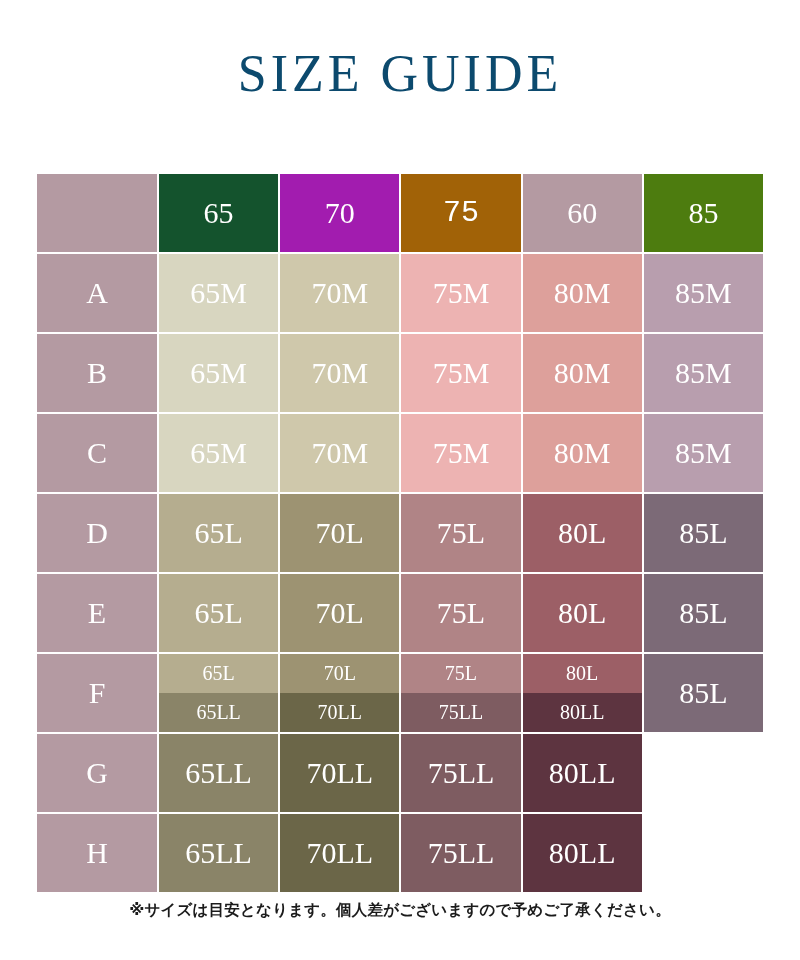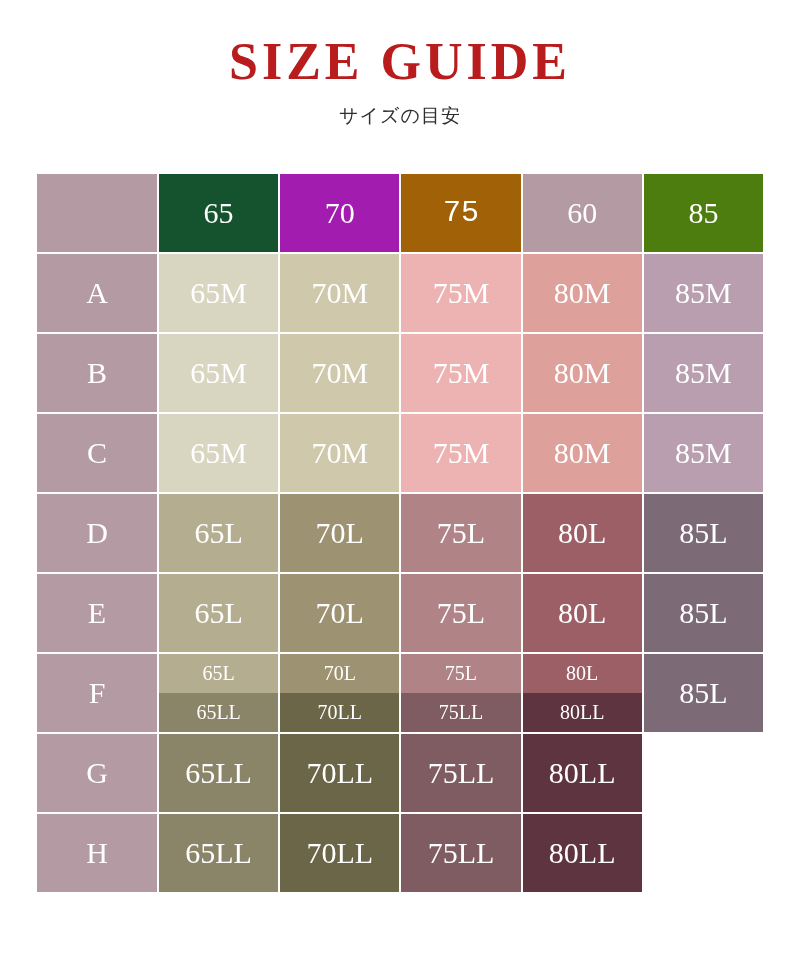--- a/index.html
+++ b/index.html
@@ -17,24 +17,24 @@
     position: relative;
     width: 800px;
     height: 960px;
     box-sizing: border-box;
   }
   .title {
     text-align: center;
     font-family: "Liberation Serif", serif;
     font-size: 52px;
     letter-spacing: 4px;
-    color: #b91c1c;
+    color: #0c4a6e;
     margin: 0;
-    padding-top: 32px;
-    font-weight: bold;
+    padding-top: 44px;
+    font-weight: normal;
   }
   .subtitle {
     text-align: center;
     font-family: "DejaVu Sans", sans-serif;
     font-size: 19px;
     color: #2e2e2e;
     margin: 0;
     padding-top: 12px;
     letter-spacing: 1px;
   }
@@ -107,21 +107,20 @@
     font-weight: bold;
     letter-spacing: 0.2px;
   }
 </style>
 </head>
 <body>
 
 <div class="page">
 
   <h1 class="title">SIZE GUIDE</h1>
-  <p class="subtitle">サイズの目安</p>
 
   <div class="table-wrap">
     <table class="size-table">
       <tbody>
         <tr>
           <td class="corner" style="background: rgb(180, 154, 162);"></td>
           <td class="colhead" style="background: #14532d;">65</td>
           <td class="colhead" style="background: #a21caf;">70</td>
           <td class="colhead" style="background: #a16207; font-family: Liberation Mono, monospace;">75</td>
           <td class="colhead" style="background: rgb(180, 154, 162);">60</td>
@@ -216,14 +215,15 @@
           <td class="cell" style="background: rgb(138, 132, 104);">65LL</td>
           <td class="cell" style="background: rgb(107, 102, 72);">70LL</td>
           <td class="cell" style="background: rgb(126, 92, 97);">75LL</td>
           <td class="cell" style="background: rgb(93, 52, 64);">80LL</td>
           <td class="empty"></td>
         </tr>
       </tbody>
     </table>
   </div>
 
+  <div class="footnote">※サイズは目安となります。個人差がございますので予めご了承ください。</div>
 
 </div>
 
 </body></html>

